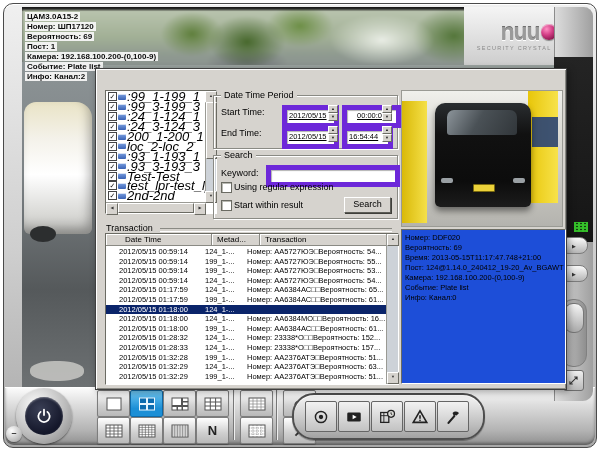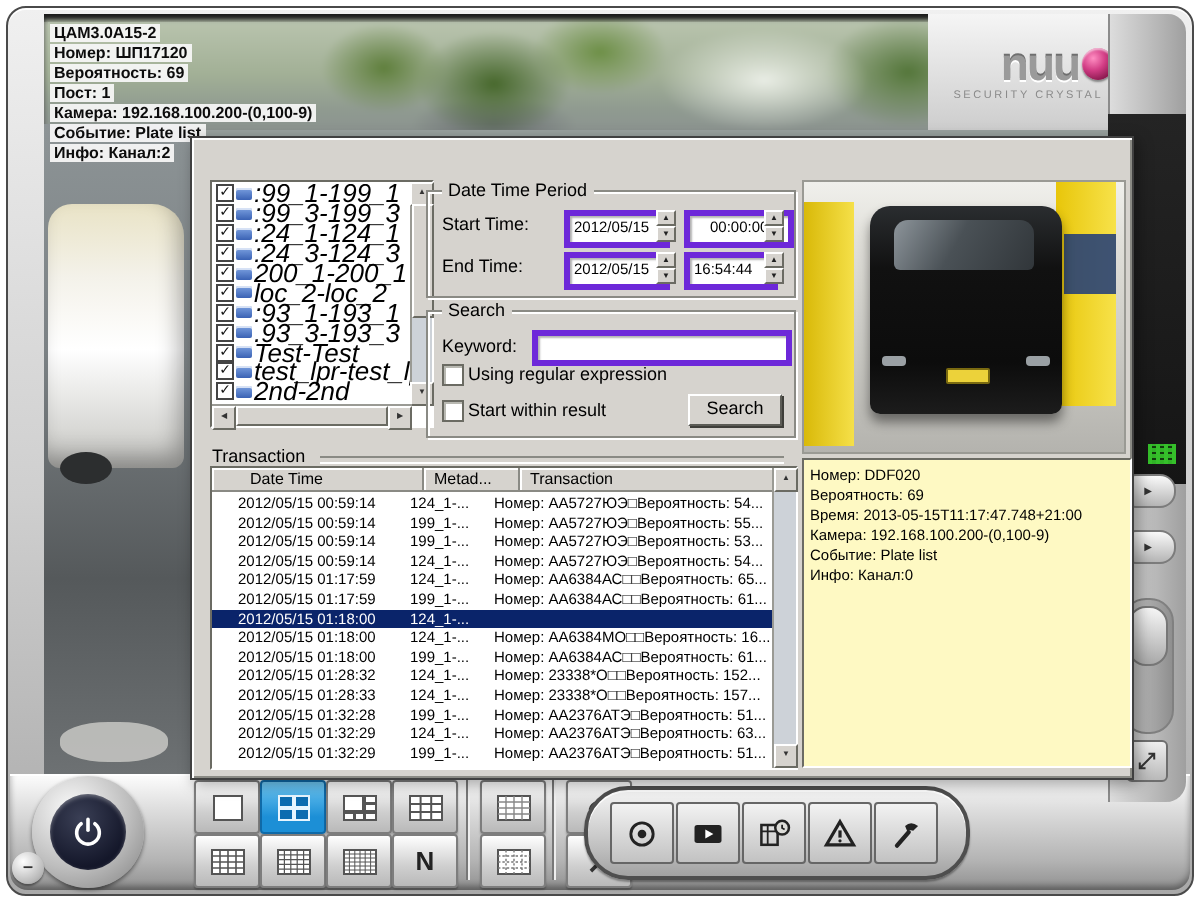--- a/index.html
+++ b/index.html
@@ -90,22 +90,22 @@
   .vsb .sbtn{position:absolute;left:-1px;}
   .vthumb{position:absolute;left:0px;top:11px;width:9px;height:55px;background:#d6d3ce;border:1px solid;border-color:#fff #6b6b63 #6b6b63 #fff;}
   .hthumb{flex:1;background:#d6d3ce;border:1px solid;border-color:#fff #6b6b63 #6b6b63 #fff;margin:0;}
 
   
   .grp{border:1px solid #8a8a84;box-shadow:inset 1px 1px 0 #fff,1px 1px 0 #fff;}
   .legend{position:absolute;top:-6px;left:7px;background:#d6d3ce;padding:0 3px;font-size:9px;}
   .grp-period{left:115px;top:8px;width:183px;height:52px;}
   .grp-search{left:115px;top:68px;width:183px;height:62px;}
   .flabel{position:absolute;font-size:9px;}
-  .fld{position:absolute;background:#fff;border:3px solid #6d28d9;box-shadow:inset 1px 1px 1px rgba(0,0,0,.3);
-    font-size:7.5px;line-height:12px;padding:0 2px;white-space:nowrap;overflow:hidden;}
+  .fld{position:absolute;background:#fff;border:5px solid #6d28d9;box-shadow:inset 1px 1px 1px rgba(0,0,0,.3);
+    font-size:7.5px;line-height:12px;padding:0 2px;white-space:nowrap;overflow:hidden;text-decoration:underline;}
   .spin{position:absolute;width:10px;display:flex;flex-direction:column;}
   .spin i{flex:1;font-style:normal;font-size:4px;line-height:6px;text-align:center;color:#222;
     background:#d6d3ce;border:1px solid;border-color:#fff #6b6b63 #6b6b63 #fff;}
   .wcb{position:absolute;width:9px;height:9px;background:#fff;border:1px solid #6b6b63;box-shadow:inset 1px 1px 0 #b9b9b2;}
   .btn{position:absolute;background:#d6d3ce;border:1px solid;border-color:#fff #5c5c56 #5c5c56 #fff;
     font-size:9px;text-align:center;box-shadow:1px 1px 0 #3f3f3a;}
   input.kw{outline:none;}
 
   
   .preview{left:303px;top:3px;width:160px;height:135px;overflow:hidden;border:1px solid #9a9a94;
@@ -131,21 +131,21 @@
   .rows{position:absolute;left:0;top:13px;right:11px;bottom:0;overflow:hidden;}
   .trow{display:flex;height:9.6px;font-size:7.5px;line-height:9.6px;white-space:nowrap;color:#000;}
   .trow.selected{background:#0a246a;color:#fff;}
   .c1{width:86px;flex:0 0 auto;padding-left:13px;overflow:hidden;}
   .c2{width:42px;flex:0 0 auto;overflow:hidden;}
   .c3{flex:1;overflow:hidden;}
   .tbl .vsb2{position:absolute;right:0;top:0;width:11px;bottom:0;background:#cdd2d8;border-left:1px solid #9a9a94;}
   .vsb2 .sbtn{position:absolute;left:0px;width:10px;}
 
   
-  .details{left:303px;top:142px;width:160px;height:150px;background:#fef9c3;border:1px solid;border-color:#6b6b63 #fff #fff #6b6b63;
+  .details{left:303px;top:142px;width:160px;height:150px;background:#1d4ed8;border:1px solid;border-color:#6b6b63 #fff #fff #6b6b63;
     padding:3px 0 0 3px;overflow:hidden;}
   .dline{font-size:7.5px;line-height:10px;white-space:nowrap;}
 
   
   .toolbar{left:5px;top:387px;width:590px;height:58px;z-index:20;border-radius:0 0 9px 9px;
     background:linear-gradient(180deg,#fdfdfd 0%,#dedede 30%,#b3b3b3 75%,#8f8f8f 100%);
     box-shadow:inset 0 1px 0 #fff, inset 0 -2px 3px rgba(0,0,0,.35);}
   .pwr{left:16px;top:388px;width:56px;height:56px;border-radius:50%;z-index:22;
     background:radial-gradient(circle at 35% 30%,#fafafa,#bdbdbd 55%,#7f7f7f 100%);
     box-shadow:0 1px 2px rgba(0,0,0,.5);display:flex;align-items:center;justify-content:center;}
@@ -426,20 +426,21 @@
           <span class="sbtn" style="top:0;">▲</span>
           <span class="sbtn" style="bottom:0;">▼</span>
         </div>
       </div>
 
       <div class="abs details">
 
       <div class="dline">Номер: DDF020</div>
           <div class="dline">Вероятность: 69</div>
           <div class="dline">Время: 2013-05-15T11:17:47.748+21:00</div>
+          <div class="dline">Пост: 124@1.14.0_240412_19-20_Av_BGAWT</div>
           <div class="dline">Камера: 192.168.100.200-(0,100-9)</div>
           <div class="dline">Событие: Plate list</div>
           <div class="dline">Инфо: Канал:0</div>
         </div>
     </div>
   </div>
 
   <div class="abs toolbar"></div>
   <div class="abs pwr">
     <div class="pwr-inner">

